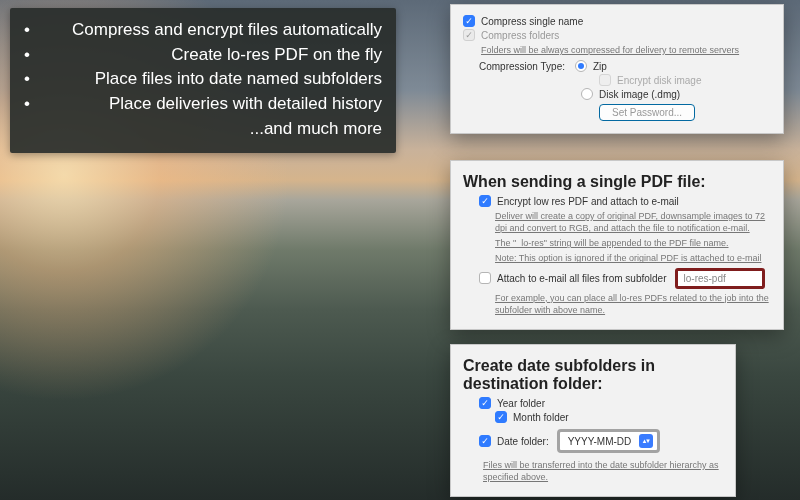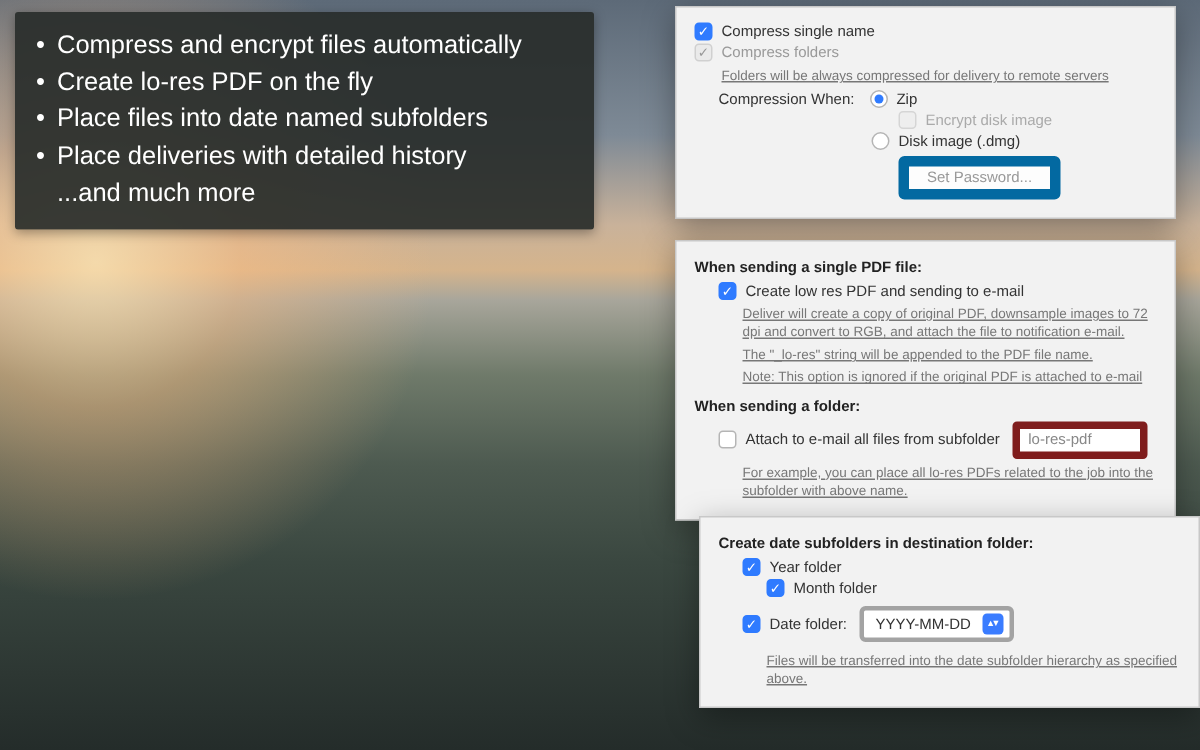--- a/index.html
+++ b/index.html
@@ -18,78 +18,78 @@
     background: rgba(40,45,42,0.92);
     color: #fff;
     padding: 10px 14px 12px 14px;
     font-size: 17px;
     line-height: 1.45;
     border-radius: 2px;
     box-shadow: 0 2px 8px rgba(0,0,0,0.35);
   }
   .feature-box .row { display: flex; }
   .feature-box .bullet { width: 14px; flex: none; }
-  .feature-box .txt { flex: 1; }
+  .feature-box .txt { flex: 1; text-align: right; }
 
   .panel {
     position: absolute;
     background: #f2f2f2;
     border: 1px solid #c8c8c8;
     box-shadow: 0 6px 20px rgba(0,0,0,0.35);
     font-size: 10px;
     color: #333;
     padding: 8px 12px 10px 12px;
   }
 
   .panel .line { display: flex; align-items: center; margin: 2px 0; }
   .panel .indent-1 { padding-left: 16px; }
   .panel .indent-2 { padding-left: 32px; }
   .panel .help { color: #777; font-size: 9px; line-height: 1.35; margin: 3px 0 3px 16px; text-decoration: underline; }
-  .section-title { font-weight: 600; margin: 4px 0 4px 0; font-size: 10px; color: #222; }
+  .section-title { font-weight: 600; margin: 4px 0 4px 0; font-size: 16px; color: #222; }
 
   .cb, .rb {
     width: 12px; height: 12px;
     flex: none;
     margin-right: 6px;
     background: #fff;
     border: 1px solid #b5b5b5;
     display: inline-flex; align-items: center; justify-content: center;
     font-size: 9px; line-height: 1;
   }
   .cb { border-radius: 3px; }
   .cb.checked { background: #2f7bff; border-color: #2f7bff; color: #fff; }
   .cb.disabled { background: #eaeaea; color: #999; border-color: #d0d0d0; }
   .rb { border-radius: 50%; }
   .rb.checked::after { content: ""; width: 6px; height: 6px; border-radius: 50%; background: #2f7bff; display: block; }
 
   .btn-pill {
     display: inline-flex; align-items: center; justify-content: center;
-    background: #fdfdfd; border: 7px solid #0369a1;
+    background: #fdfdfd; border: 1px solid #0369a1;
     border-radius: 4px; padding: 2px 12px;
     font-size: 10px; color: #999;
   }
   .txt-input {
-    background: #fff; border: 5px solid #7f1d1d; border-radius: 3px;
+    background: #fff; border: 3px solid #7f1d1d; border-radius: 3px;
     padding: 2px 6px; font-size: 10px; color: #888; min-width: 90px;
   }
   .select {
     display: inline-flex; align-items: center;
     background: #fff; border: 3px solid #a3a3a3; border-radius: 4px;
     padding: 2px 4px 2px 8px; font-size: 10px; color: #333;
   }
   .select .arrows {
     width: 14px; height: 14px; margin-left: 8px;
     background: #3a7cff; border-radius: 3px;
     display: flex; flex-direction: column; align-items: center; justify-content: center;
     color: #fff; font-size: 7px; line-height: 0.7;
   }
 
   #panel-compress { left: 450px; top: 4px; width: 334px; }
   #panel-pdf      { left: 450px; top: 160px; width: 334px; }
-  #panel-date     { left: 466px; top: 344px; width: 334px; }
+  #panel-date     { left: 450px; top: 344px; width: 286px; }
 </style>
 </head>
 <body>
 
 <div class="feature-box">
   <div class="row">
       <span class="bullet">•</span>
       <span class="txt">Compress and encrypt files automatically</span>
     </div>
   <div class="row">
@@ -114,48 +114,47 @@
   <div class="line">
     <span class="cb checked">✓</span>
     <span>Compress single name</span>
   </div>
   <div class="line">
     <span class="cb disabled">✓</span>
     <span style="color:#999">Compress folders</span>
   </div>
   <div class="help" style="margin-left:18px">Folders will be always compressed for delivery to remote servers</div>
   <div class="line indent-1" style="margin-top:4px">
-    <span style="margin-right:10px">Compression When:</span>
+    <span style="margin-right:10px">Compression Type:</span>
     <span class="rb checked"></span>
     <span>Zip</span>
   </div>
   <div class="line" style="padding-left:136px">
     <span class="cb" style="background:#eee;border-color:#d5d5d5"></span>
     <span style="color:#aaa">Encrypt disk image</span>
   </div>
   <div class="line" style="padding-left:118px">
     <span class="rb"></span>
     <span>Disk image (.dmg)</span>
   </div>
   <div class="line" style="padding-left:136px;margin-top:4px">
     <span class="btn-pill">Set Password...</span>
   </div>
 </div>
 
 <div class="panel" id="panel-pdf">
   <div class="section-title">When sending a single PDF file:</div>
   <div class="line indent-1">
     <span class="cb checked">✓</span>
-    <span>Create low res PDF and sending to e-mail</span>
+    <span>Encrypt low res PDF and attach to e-mail</span>
   </div>
   <div class="help" style="margin-left:32px">Deliver will create a copy of original PDF, downsample images to 72 dpi and convert to RGB, and attach the file to notification e-mail.</div>
   <div class="help" style="margin-left:32px">The "_lo-res" string will be appended to the PDF file name.</div>
   <div class="help" style="margin-left:32px">Note: This option is ignored if the original PDF is attached to e-mail</div>
 
-  <div class="section-title" style="margin-top:8px">When sending a folder:</div>
   <div class="line indent-1">
     <span class="cb"></span>
     <span>Attach to e-mail all files from subfolder</span>
     <span class="txt-input" style="margin-left:8px">lo-res-pdf</span>
   </div>
   <div class="help" style="margin-left:32px">For example, you can place all lo-res PDFs related to the job into the subfolder with above name.</div>
 </div>
 
 <div class="panel" id="panel-date">
   <div class="section-title">Create date subfolders in destination folder:</div>
@@ -168,14 +167,14 @@
     <span>Month folder</span>
   </div>
   <div class="line indent-1" style="margin-top:6px">
     <span class="cb checked">✓</span>
     <span style="margin-right:8px">Date folder:</span>
     <span class="select">
       <span>YYYY-MM-DD</span>
       <span class="arrows">▴▾</span>
     </span>
   </div>
-  <div class="help" style="margin-left:32px;margin-top:6px">Files will be transferred into the date subfolder hierarchy as specified above.</div>
+  <div class="help" style="margin-left:20px;margin-top:6px">Files will be transferred into the date subfolder hierarchy as specified above.</div>
 </div>
 
 </body></html>

